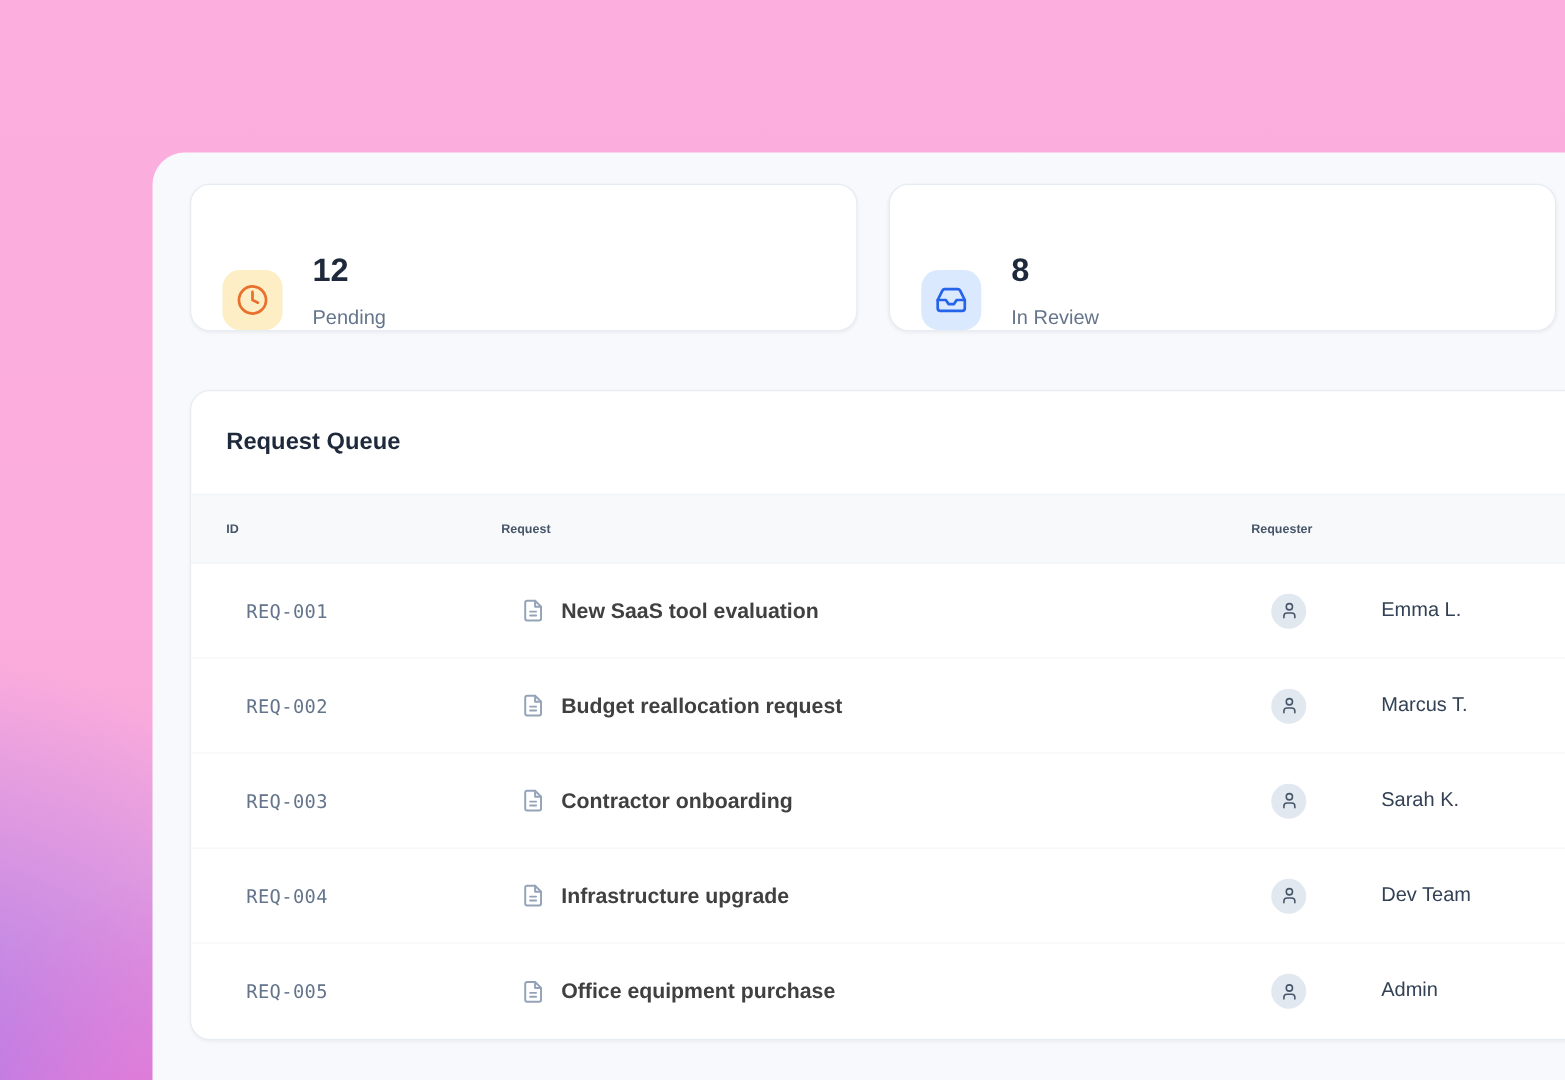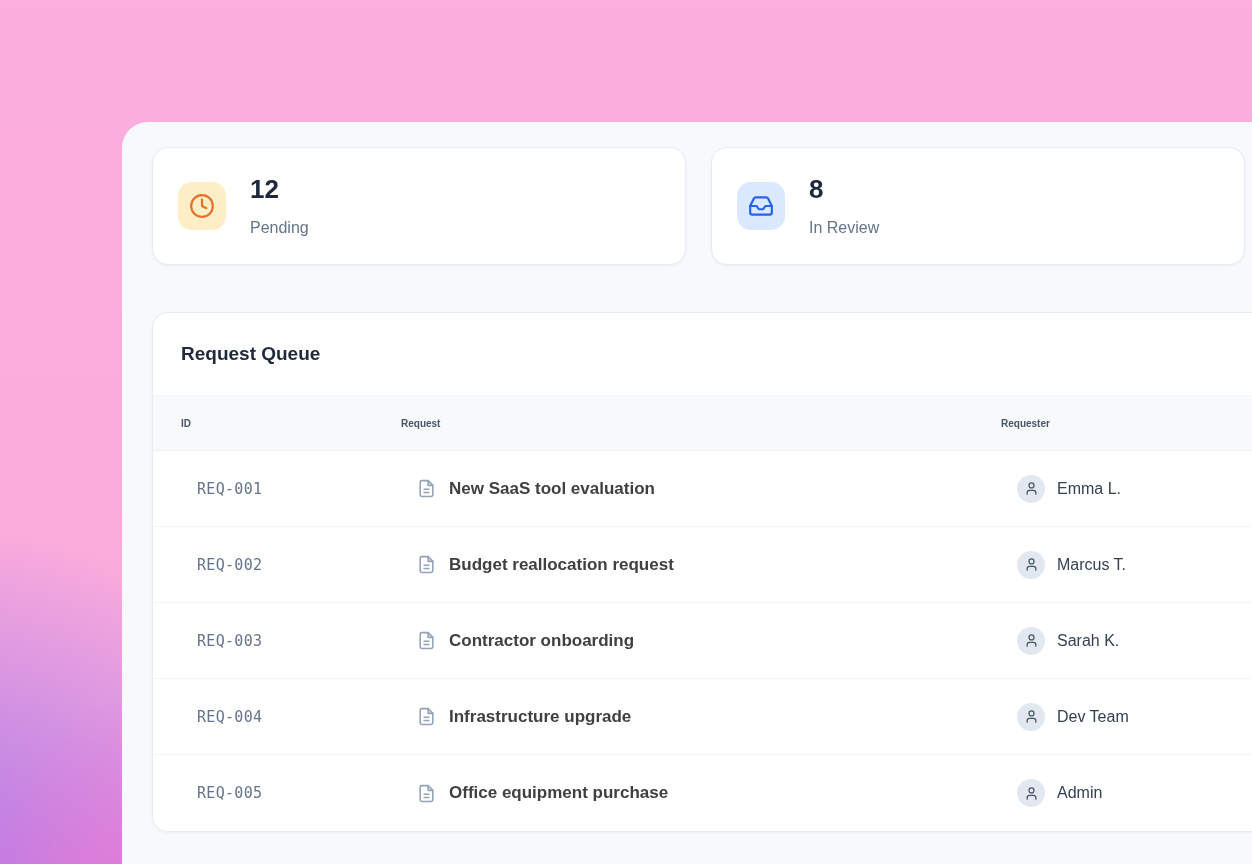--- a/index.html
+++ b/index.html
@@ -20,21 +20,21 @@
     background:#f7f9fc;
     border-radius:26px;
     padding:25px 0 0 30px;
   }
 
   
   .stats-row { width:1093px; display:flex; gap:25px; }
   .stat-card {
     flex:1; height:118px; background:#ffffff;
     border:1px solid #e7ecf3; border-radius:16px;
-    display:flex; align-items:center; gap:24px; padding-left:25px;
+    display:flex; align-items:flex-end; gap:24px; padding-left:25px;
     box-shadow:0 1px 3px rgba(15,23,42,0.05);
   }
   .stat-icon {
     width:48px; height:48px; border-radius:14px;
     display:flex; align-items:center; justify-content:center; flex:none;
   }
   .icon-amber { background:#fdeec6; color:#e8702c; }
   .icon-blue  { background:#dbe9fe; color:#2563eb; }
   .stat-value { font-size:26px; font-weight:700; color:#1e293b; line-height:1.15; }
   .stat-label { font-size:16px; color:#64748b; margin-top:14px; }
@@ -72,21 +72,21 @@
     font-size:15px; color:#64748b; letter-spacing:0.3px;margin-left:16px;
   }
   .doc-icon { color:#94a3b8; display:flex; flex:none; }
   .req-title { font-size:17px; font-weight:600; color:#404040; }
 
   .avatar {
     width:28px; height:28px; border-radius:50%; background:#e2e8f0;
     display:flex; align-items:center; justify-content:center;
     color:#475569; flex:none;
   }
-  .who-name { font-size:16px; color:#334155; }
+  .who-name { font-size:16px; color:#334155;margin-left:48px; }
 </style>
 </head>
 <body>
 
 <div class="stage">
   <div class="panel">
 
     <div class="stats-row">
 
       <div class="stat-card">

